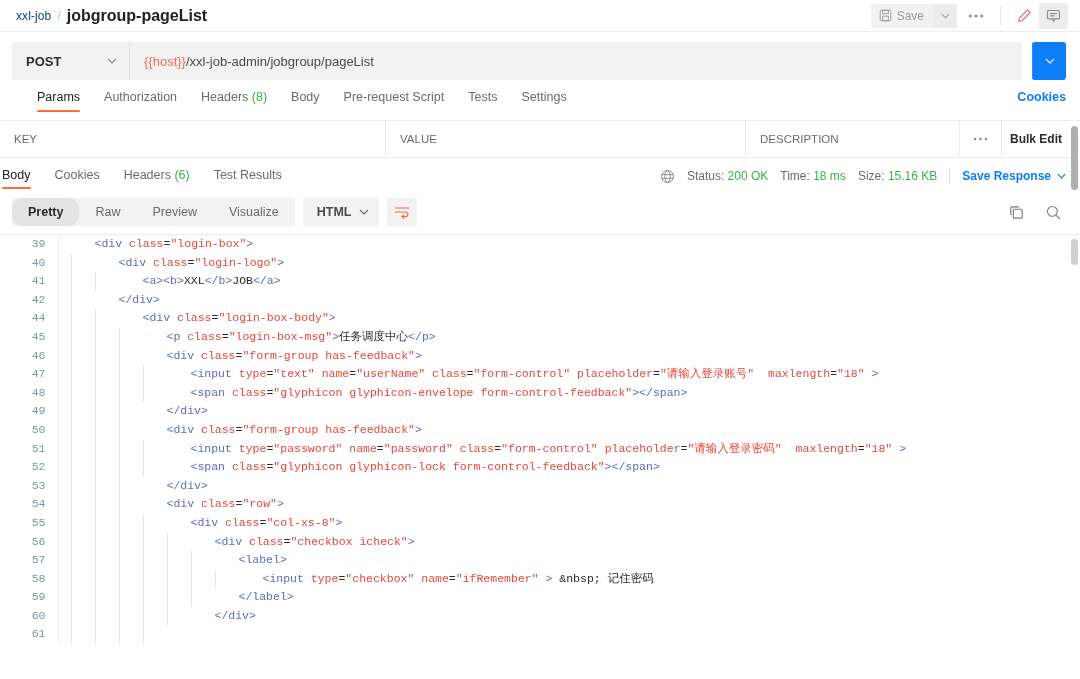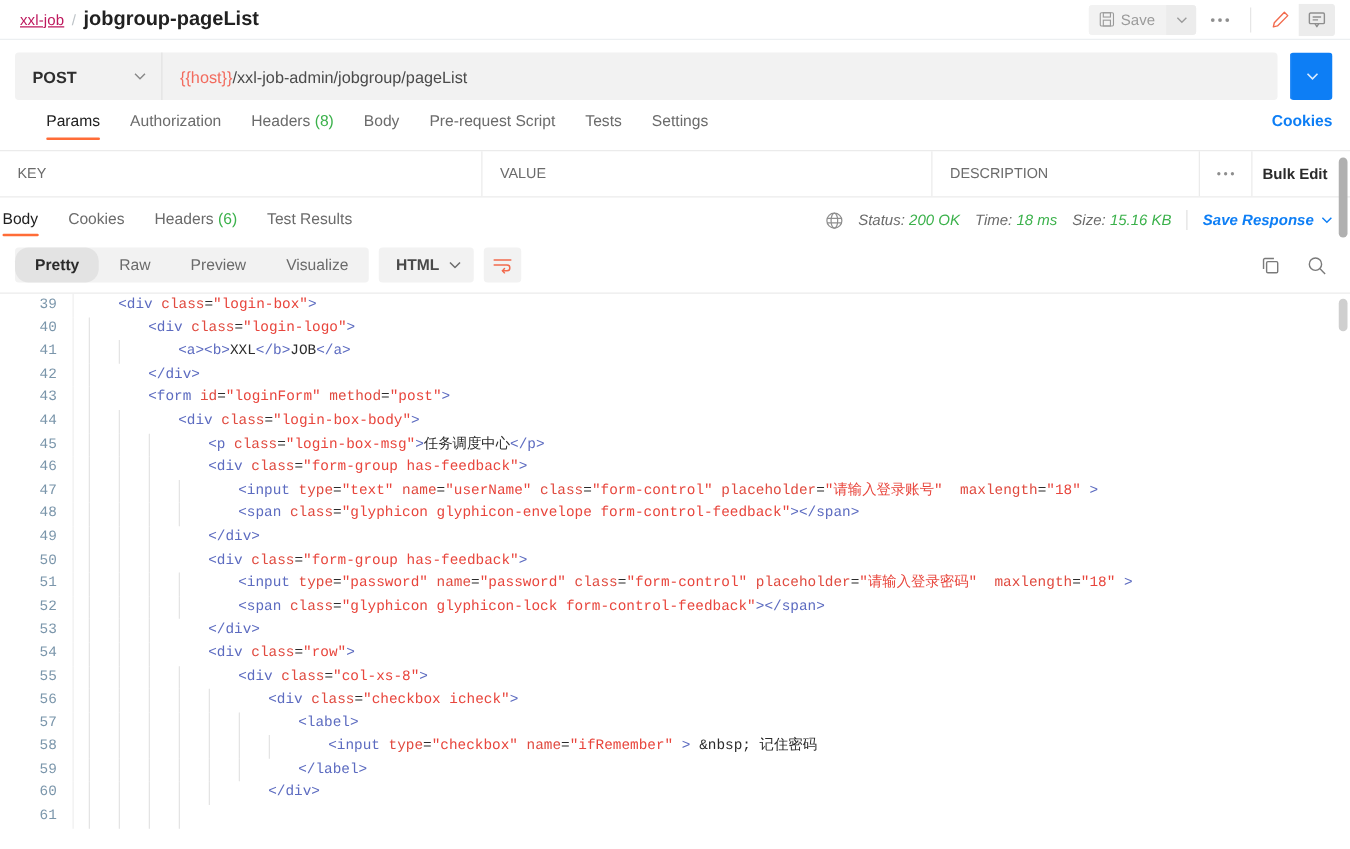--- a/index.html
+++ b/index.html
@@ -12,21 +12,21 @@
   }
   #app { width: 1080px; height: 679px; position: relative; display: flex; flex-direction: column; background:#fff; }
 
   
   .breadcrumb-bar {
     height: 32px; display: flex; align-items: center;
     padding: 0 12px 0 16px; background: #fff;
     border-bottom: 1px solid #eceff1;
     flex: 0 0 32px;
   }
-  .crumb-root { font-size: 12px; color: #be185d; letter-spacing:.1px;text-decoration:underline; }
+  .crumb-root { font-size: 12px; color: #0c4a6e; letter-spacing:.1px; }
   .crumb-sep  { font-size: 12px; color: #bdc3c7; margin: 0 6px; }
   .crumb-leaf { font-size: 16px; color: #212121; font-weight: bold; }
   .bc-spacer { flex: 1; }
 
   .save-group {
     display: flex; align-items: center; height: 24px;
     background: #f2f2f2; border-radius: 3px; overflow:hidden;
   }
   .save-btn {
     display:flex; align-items:center; gap:5px;
@@ -128,21 +128,21 @@
   .resp-tabs { display:flex; align-items:flex-start; padding-left: 0px; }
   .rstab {
     font-size: 12.5px; color:#6b6b6b; padding: 0 12px 7px 12px; position:relative; white-space:nowrap;
   }
   .rstab:first-child { padding-left: 2px; }
   .rstab.active { color:#212121; }
   .rstab.active::after {
     content:""; position:absolute; left:2px; right:12px; bottom:0; height:2px; background:#ff6c37; border-radius:2px;
   }
   .rstab .cnt { color:#3bb14b; }
-  .resp-meta { margin-left:auto; display:flex; align-items:center; gap: 12px; font-size:12px; color:#6b6b6b;font-style:italic; }
+  .resp-meta { margin-left:auto; display:flex; align-items:center; gap: 12px; font-size:12px; color:#6b6b6b; }
   .meta-val { color: #3bb14b; }
   .meta-div { width:1px; height:16px; background:#e2e2e2; }
   .save-resp { color:#0d7ef5; font-weight:bold; font-size:12px; display:flex; align-items:center; gap:6px; }
 
   
   .resp-toolbar {
     display:flex; align-items:center; padding: 6px 14px 8px 12px; flex:0 0 auto;
   }
   .seg { display:flex; align-items:center; background:#f2f2f2; border-radius:3px; height:28px; }
   .segbtn {
@@ -404,24 +404,20 @@
             </tr>
             <tr>
               <td class="ln">41</td>
               <td class="src"><span class="guide" style="width:24px"></span><span class="guide" style="width:24px"></span><span style="display:inline-block;width:24px"></span><span class="t">&lt;a&gt;&lt;b&gt;</span><span class="p">XXL</span><span class="t">&lt;/b&gt;</span><span class="p">JOB</span><span class="t">&lt;/a&gt;</span></td>
             </tr>
             <tr>
               <td class="ln">42</td>
               <td class="src"><span class="guide" style="width:24px"></span><span style="display:inline-block;width:24px"></span><span class="t">&lt;/div&gt;</span></td>
             </tr>
             <tr>
-              <td class="ln">43</td>
-              <td class="src"><span class="guide" style="width:24px"></span><span style="display:inline-block;width:24px"></span><span class="t">&lt;form </span><span class="a">id</span><span class="p">=</span><span class="s">"loginForm"</span><span class="p"> </span><span class="a">method</span><span class="p">=</span><span class="s">"post"</span><span class="t">&gt;</span></td>
-            </tr>
-            <tr>
               <td class="ln">44</td>
               <td class="src"><span class="guide" style="width:24px"></span><span class="guide" style="width:24px"></span><span style="display:inline-block;width:24px"></span><span class="t">&lt;div </span><span class="a">class</span><span class="p">=</span><span class="s">"login-box-body"</span><span class="t">&gt;</span></td>
             </tr>
             <tr>
               <td class="ln">45</td>
               <td class="src"><span class="guide" style="width:24px"></span><span class="guide" style="width:24px"></span><span class="guide" style="width:24px"></span><span style="display:inline-block;width:24px"></span><span class="t">&lt;p </span><span class="a">class</span><span class="p">=</span><span class="s">"login-box-msg"</span><span class="t">&gt;</span><span class="p">任务调度中心</span><span class="t">&lt;/p&gt;</span></td>
             </tr>
             <tr>
               <td class="ln">46</td>
               <td class="src"><span class="guide" style="width:24px"></span><span class="guide" style="width:24px"></span><span class="guide" style="width:24px"></span><span style="display:inline-block;width:24px"></span><span class="t">&lt;div </span><span class="a">class</span><span class="p">=</span><span class="s">"form-group has-feedback"</span><span class="t">&gt;</span></td>

